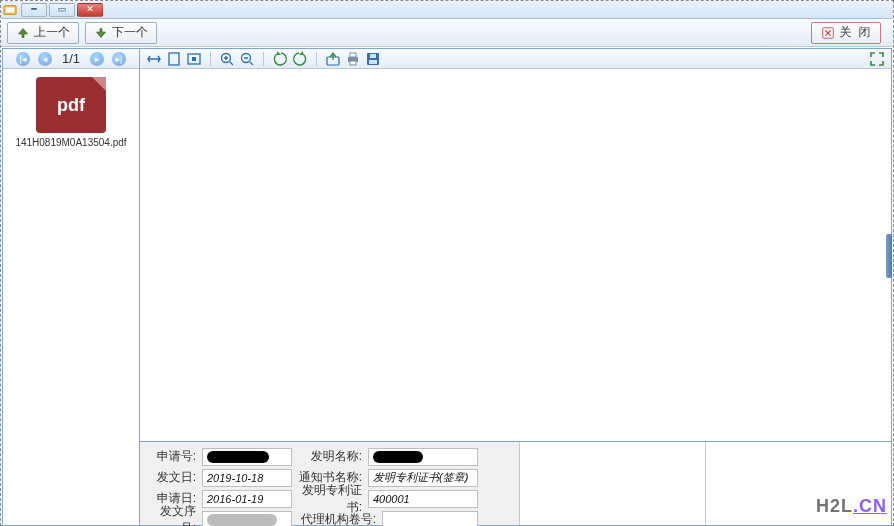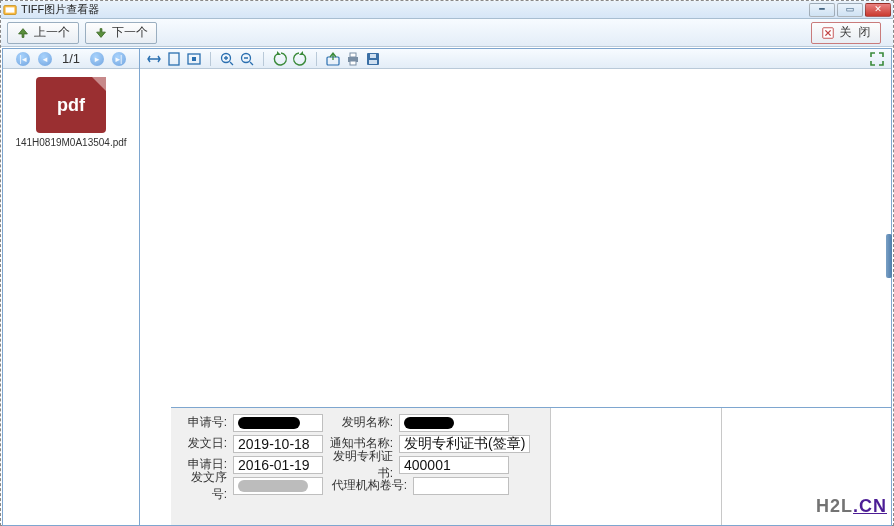--- a/index.html
+++ b/index.html
@@ -40,50 +40,49 @@
 
 .right { flex: 1; display: flex; flex-direction: column; }
 .viewbar { height: 20px; background: linear-gradient(#f7fbff,#e3edf7); border-bottom: 1px solid #b9c9d8; display: flex; align-items: center; padding: 0 6px; gap: 4px; }
 .vsep { width: 1px; height: 14px; background: #b9c9d8; margin: 0 4px; }
 .vic { width: 16px; height: 16px; display: inline-flex; align-items: center; justify-content: center; cursor: pointer; }
 .viewbar .fs { margin-left: auto; }
 .canvas { flex: 1; background: #fff; position: relative; }
 .vscrollhint { position: absolute; right: -1px; top: 165px; width: 6px; height: 44px; background: linear-gradient(90deg,#7aa0c5,#4d7cab); border-radius: 2px; }
 
 
-.bottom { height: 118px; border-top: 1px solid #7ea6cf; display: flex; margin-left: 31px; }
+.bottom { height: 84px; border-top: 1px solid #7ea6cf; display: flex; }
 .form { width: 380px; background: #f0f0f0; border-right: 1px solid #c8c8c8; padding: 4px 6px; }
 .row { display: flex; align-items: center; height: 21px; gap: 6px; }
 .lbl { width: 50px; text-align: right; color: #333; font-size: 12px; }
 .lbl.w2 { width: 64px; }
-.val { background: #fff; border: 1px solid #bfbfbf; height: 18px; min-width: 90px; padding: 0 4px; font-size: 14px; color: #111; display: inline-flex; align-items: center; }
+.val { background: #fff; border: 1px solid #bfbfbf; height: 18px; min-width: 90px; padding: 0 4px; font-size: 11px; color: #111; display: inline-flex; align-items: center; font-style: italic; }
 .val.redact { background: #fff; position: relative; }
 .redactblob { display:inline-block; width: 62px; height: 12px; background: #000; border-radius: 6px; }
 .twoempty { flex: 1; display: flex; }
 .emptybox { flex: 1; border-right: 1px solid #c8c8c8; }
 .emptybox:last-child { border-right: none; }
 
 
 .watermark { position: absolute; right: 6px; bottom: 8px; font-weight: bold; font-size: 18px; letter-spacing: 1px; }
 .watermark .a { color: #737373; }
-.watermark .b { color: #4c1d95; text-decoration: underline; }
+.watermark .b { color: #8b5cf6; text-decoration: underline; }
 
 svg { display: block; }
 </style>
 </head>
 <body>
 
 <div class="window">
 
   <div class="titlebar">
     <svg class="appicon" viewBox="0 0 16 16">
         <rect x="1" y="3" width="14" height="10" rx="1" fill="#ffbf47" stroke="#c28a12"></rect>
         <rect x="3" y="5" width="10" height="6" fill="#fff"></rect>
       </svg>
-    <div class="title">TIFF图片查看器</div>
     <div class="winbtns">
       <div class="winbtn min">━</div>
       <div class="winbtn max">▭</div>
       <div class="winbtn close">✕</div>
     </div>
   </div>
 
   <div class="topbar">
     <div class="tbbtn">
       <svg class="ic" viewBox="0 0 16 16">

